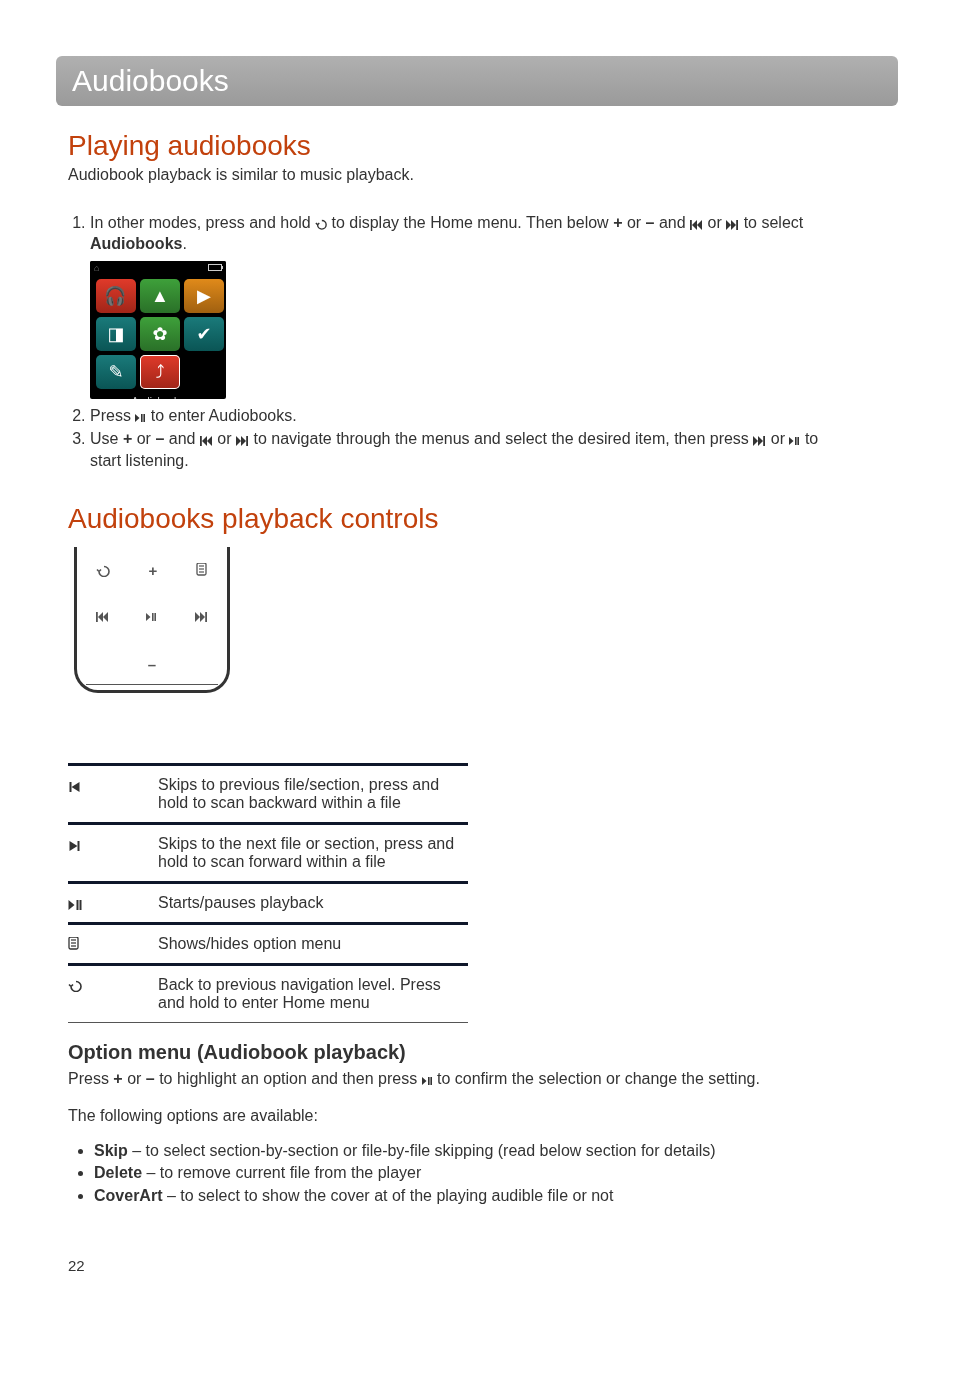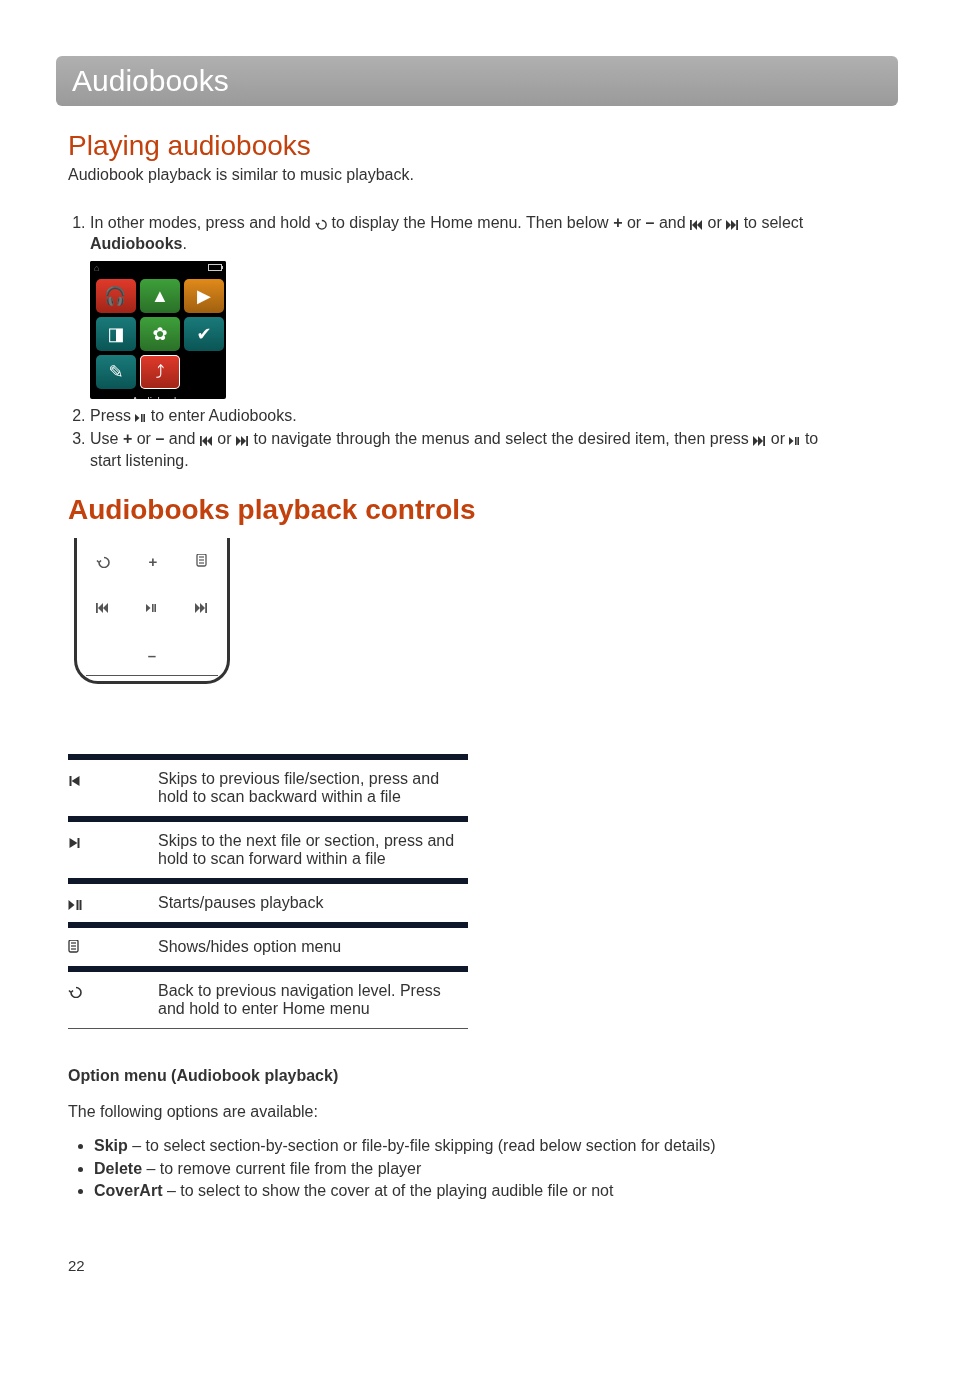--- a/index.html
+++ b/index.html
@@ -114,22 +114,21 @@
       font-size: 18px;
     }
     .home-caption {
       color: #ccc;
       font-size: 10px;
       text-align: center;
       margin-top: 2px;
       padding-top: 2px;
     }
     h2.section2 {
-      margin-top: 22px;
-      font-weight: bold;
+      margin-top: 31px;
     }
     .controls-diagram {
       width: 168px;
       height: 168px;
       margin-top: 10px;
       position: relative;
     }
     .controls-inner {
       position: absolute;
       left: 6px;
@@ -156,40 +155,40 @@
       bottom: 28px;
       height: 1px;
       background: #555;
     }
     .controls-table {
       width: 400px;
       margin-top: 50px;
       border-collapse: collapse;
     }
     .controls-table td {
-      border-top: 6px solid #0f172a;
+      border-top: 3px solid #0f172a;
       padding: 10px 6px 10px 0;
       vertical-align: top;
       font-size: 16px;
       margin-top: 33px;
     }
     .controls-table tr:last-child td {
       border-bottom: 1px solid #555;
     }
     .controls-table td.ctrl-key {
       width: 90px;
       font-size: 16px;
     }
     .ctrl-key .glyph {
       font-size: 16px;
     }
     h3.option-heading {
       font-weight: bold;
-      font-size: 16px;
-      margin-top: 38px;
+      font-size: 20px;
+      margin-top: 18px;
       margin-bottom: 4px;
     }
     .option-bullets {
       list-style: disc;
       padding-left: 26px;
       margin-top: 13px;
     }
     .option-bullets li {
       margin-bottom: 1px;
     }
@@ -382,20 +381,25 @@
     <tr>
       <td class="ctrl-key"><svg class="ic glyph" width="14" height="14" viewBox="-2 0 14 13" style="color:#333">
               <use href="#icon-back"></use>
             </svg></td>
       <td>Back to previous navigation level. Press and hold to enter Home menu</td>
     </tr>
   </tbody>
     </table>
 
   <h3 class="option-heading">Option menu (Audiobook playback)</h3>
+  <p>
+    <span>Press </span><span class="bold">+</span><span> or </span><span class="bold">–</span><span> to highlight an option and then press </span><svg class="ic" width="11" height="9" viewBox="0 0 11 9" style="color:#333">
+        <use href="#icon-playpause-small"></use>
+      </svg><span> to confirm the selection or change the setting.</span>
+  </p>
   <p style="margin-top:16px">The following options are available:</p>
   <ul class="option-bullets">
     <li><span class="bold">Skip</span><span> – to select section-by-section or file-by-file skipping (read below section for details)</span></li>
     <li><span class="bold">Delete</span><span> – to remove current file from the player</span></li>
     <li><span class="bold">CoverArt</span><span> – to select to show the cover at of the playing audible file or not</span></li>
   </ul>
 </div>
 
 <div class="page-number">22</div>
 

